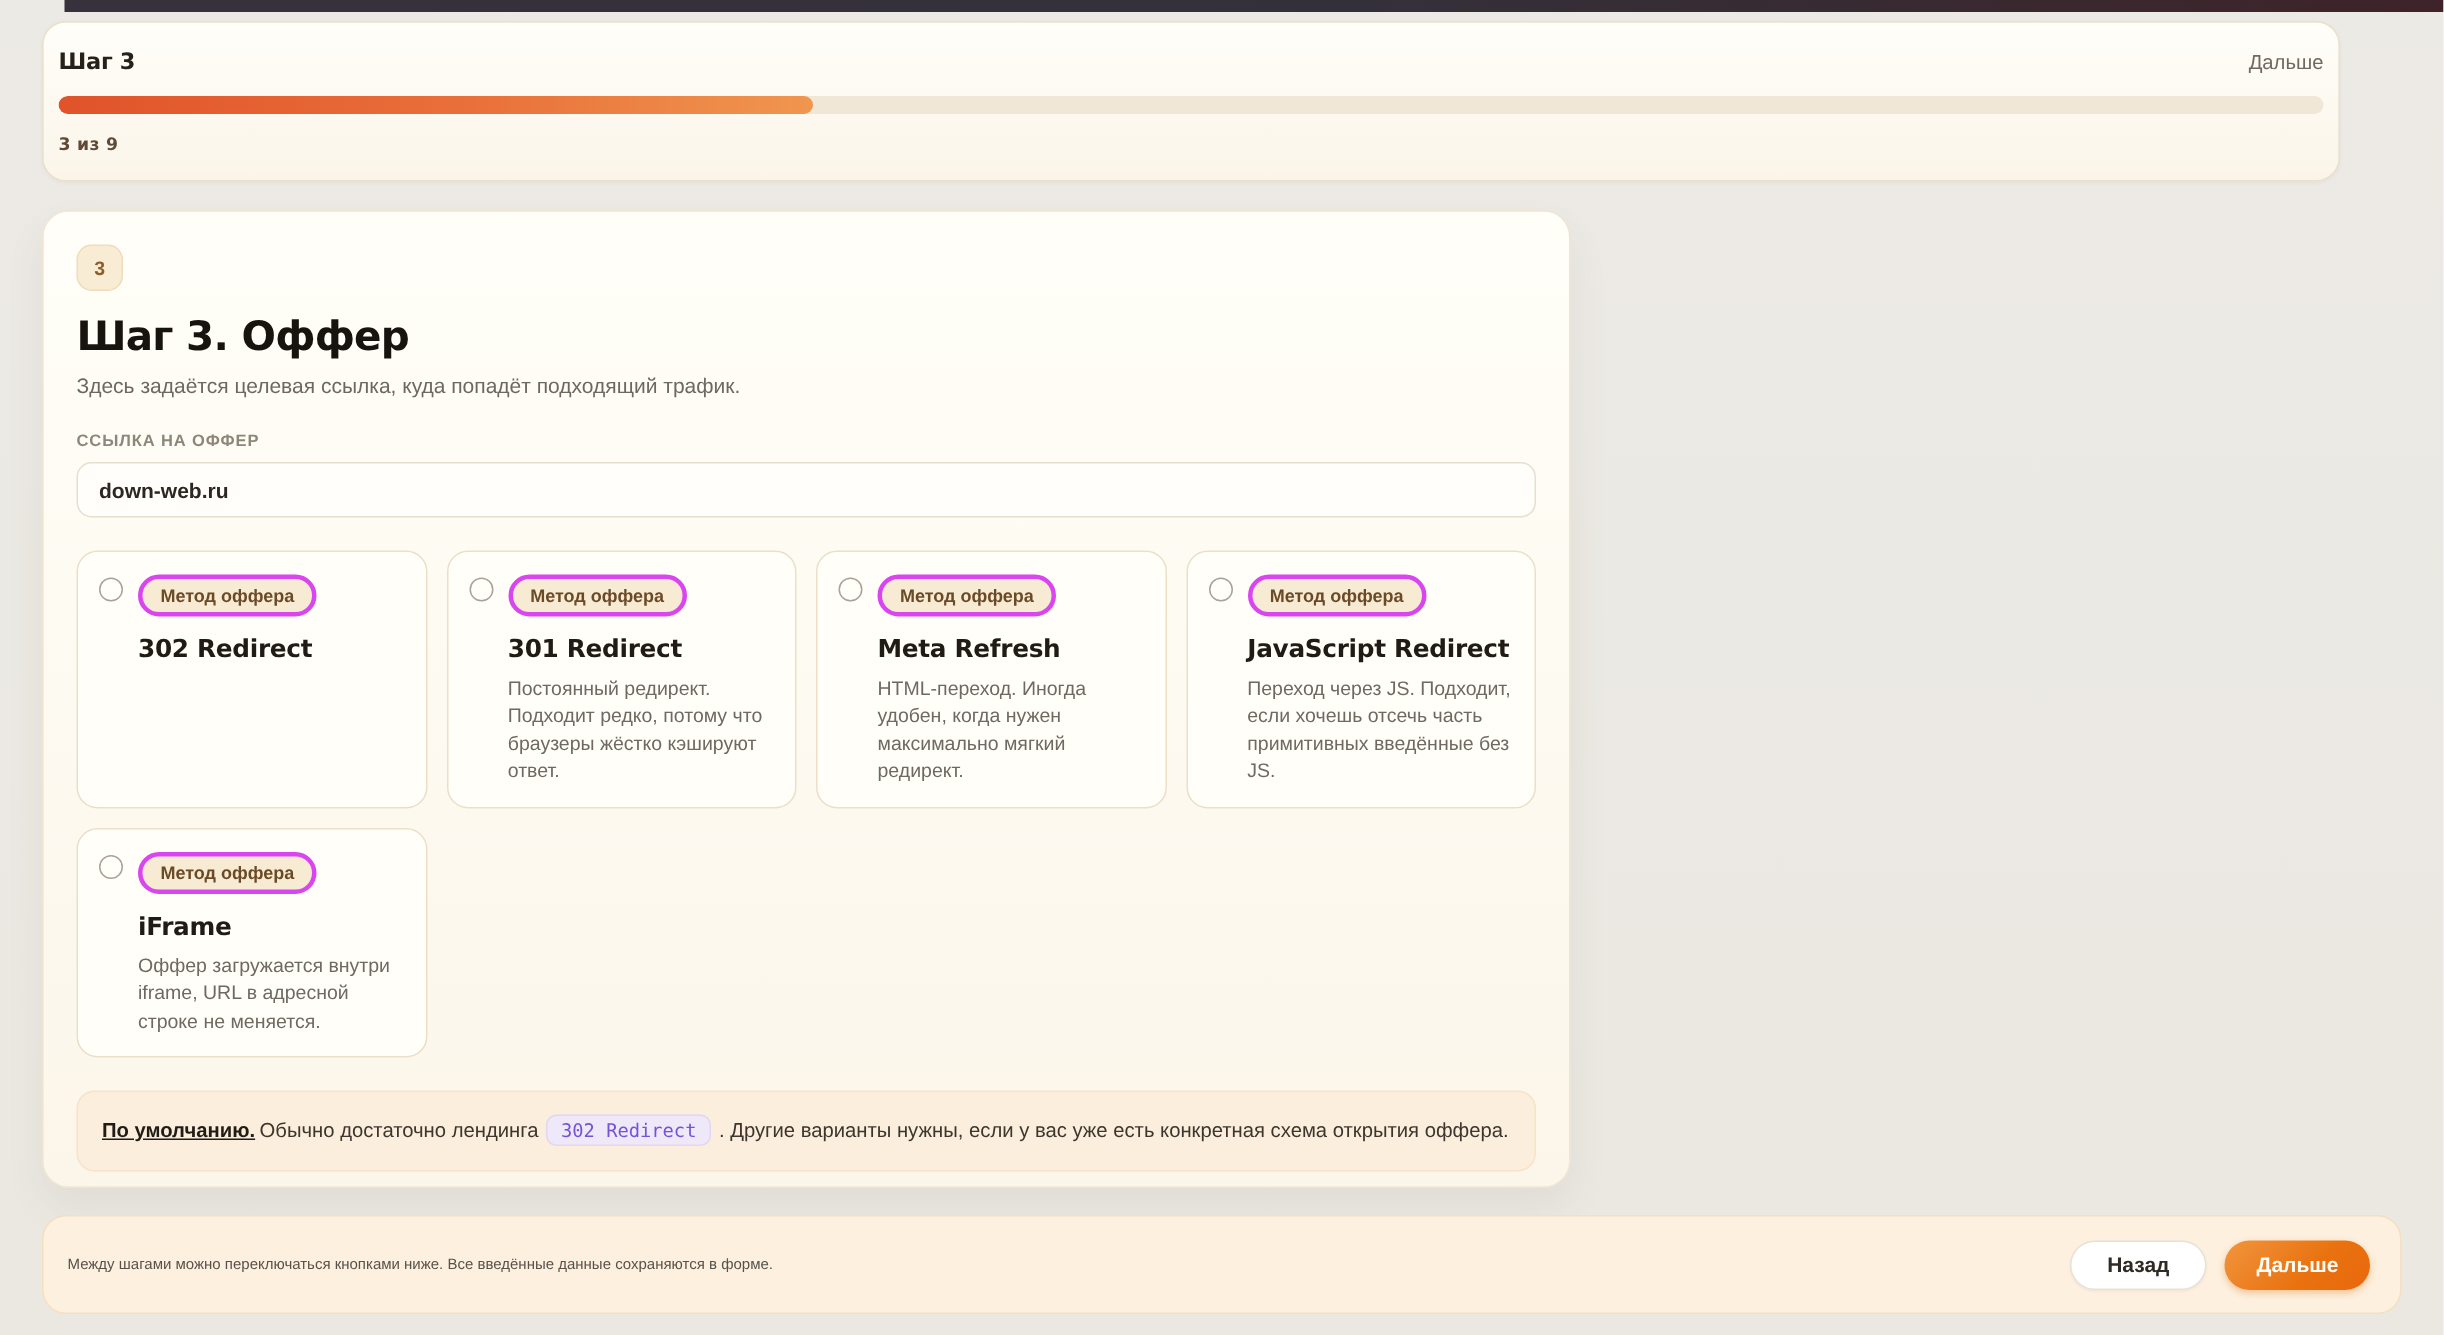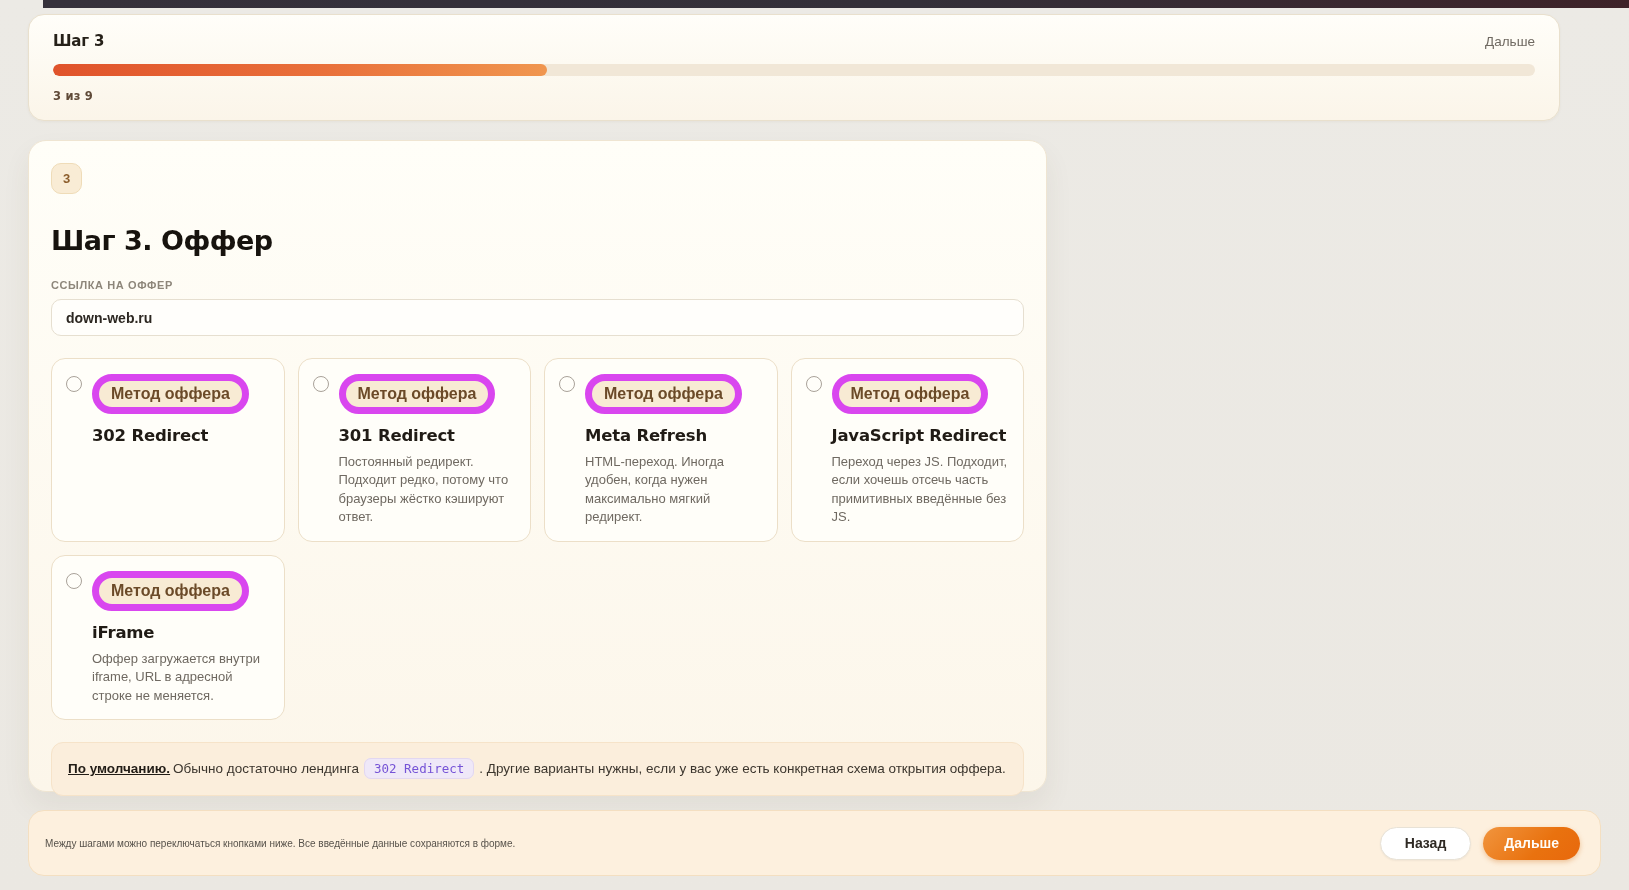--- a/index.html
+++ b/index.html
@@ -17,21 +17,21 @@
     position: absolute; top: 0; left: 43px; right: 0; height: 8px;
     background: linear-gradient(90deg, #36313b 0%, #343039 55%, #3e2329 100%);
   }
 
   
   .header-card {
     position: absolute; left: 28px; top: 14px; width: 1532px; height: 107px;
     background: linear-gradient(180deg, #fffef9 0%, #fbf5e9 100%);
     border: 1px solid #e9e0cd; border-radius: 16px;
     box-shadow: 0 1px 3px rgba(90,70,40,.05);
-    padding: 17px 24px;
+    padding: 17px 10px;
   }
   .header-row { display: flex; justify-content: space-between; align-items: baseline; }
   .step-label {
     font-family: "DejaVu Sans", "Liberation Sans", sans-serif;
     font-weight: 900; font-size: 15px; color: #262119; letter-spacing: -0.2px;
   }
   .step-name { font-size: 13.5px; color: #6f6961; }
   .progress-track {
     margin-top: 14px; height: 12px; border-radius: 999px; background: #f1e7d7;
     overflow: hidden;
@@ -54,21 +54,21 @@
     box-shadow: 0 14px 28px rgba(90,70,40,.07);
     padding: 22px;
   }
   .step-badge {
     width: 31px; height: 31px; border-radius: 10px;
     background: #f9ecd5; border: 1px solid #efdcb8;
     color: #8d5e2c; font-weight: 700; font-size: 13px;
     display: flex; align-items: center; justify-content: center;
   }
   .page-title {
-    margin-top: 31px;
+    margin-top: 15px;
     font-family: "DejaVu Sans", "Liberation Sans", sans-serif;
     font-weight: 900; font-size: 27px; letter-spacing: -0.5px; color: #17130e;
   }
   .subtitle { margin-top: 9px; font-size: 14px; color: #6e6860; }
 
   .field-label {
     display: block; margin-top: 23px;
     font-size: 11px; font-weight: 700; letter-spacing: .6px; color: #8d867a;
   }
   .text-input {
@@ -89,22 +89,22 @@
     padding: 15px 14px 14px 14px; min-height: 147px;
     display: flex; gap: 10px; cursor: pointer;
   }
   .radio {
     flex: 0 0 auto; width: 16px; height: 16px; margin-top: 2px;
     border: 1.6px solid #a9a299; border-radius: 50%; background: transparent;
   }
   .method-body { flex: 1; }
   .method-badge {
     display: inline-block; padding: 4px 12px; border-radius: 999px;
-    background: #f8ebd4; border: 7px solid #d946ef;
-    color: #6b4a28; font-size: 16px; font-weight: 700;
+    background: #f8ebd4; border: 3px solid #d946ef;
+    color: #6b4a28; font-size: 12px; font-weight: 700;
   }
   .method-title {
     margin-top: 12px;
     font-family: "DejaVu Sans", "Liberation Sans", sans-serif;
     font-weight: 800; font-size: 16.5px; letter-spacing: -0.2px; color: #201b15;
   }
   .method-desc { margin-top: 8px; font-size: 13px; line-height: 1.42; color: #6f6961; }
 
   
   .note-box {
@@ -156,20 +156,21 @@
   </div>
   <div class="progress-track">
     <div class="progress-fill" style="width: 33.3%;"></div>
   </div>
   <div class="progress-count">3 из 9</div>
 </section>
 
 <section class="main-card">
   <div class="step-badge">3</div>
   <h1 class="page-title">Шаг 3. Оффер</h1>
+  <p class="subtitle">Здесь задаётся целевая ссылка, куда попадёт подходящий трафик.</p>
 
   <label class="field-label">ССЫЛКА НА ОФФЕР</label>
   <input class="text-input" type="text" value="down-web.ru" style="">
 
   <div class="methods-grid" id="methods-grid">
   <div class="method-card">
     <span class="radio"></span>
     <div class="method-body">
       <span class="method-badge">Метод оффера</span>
       <div class="method-title">302 Redirect</div>

